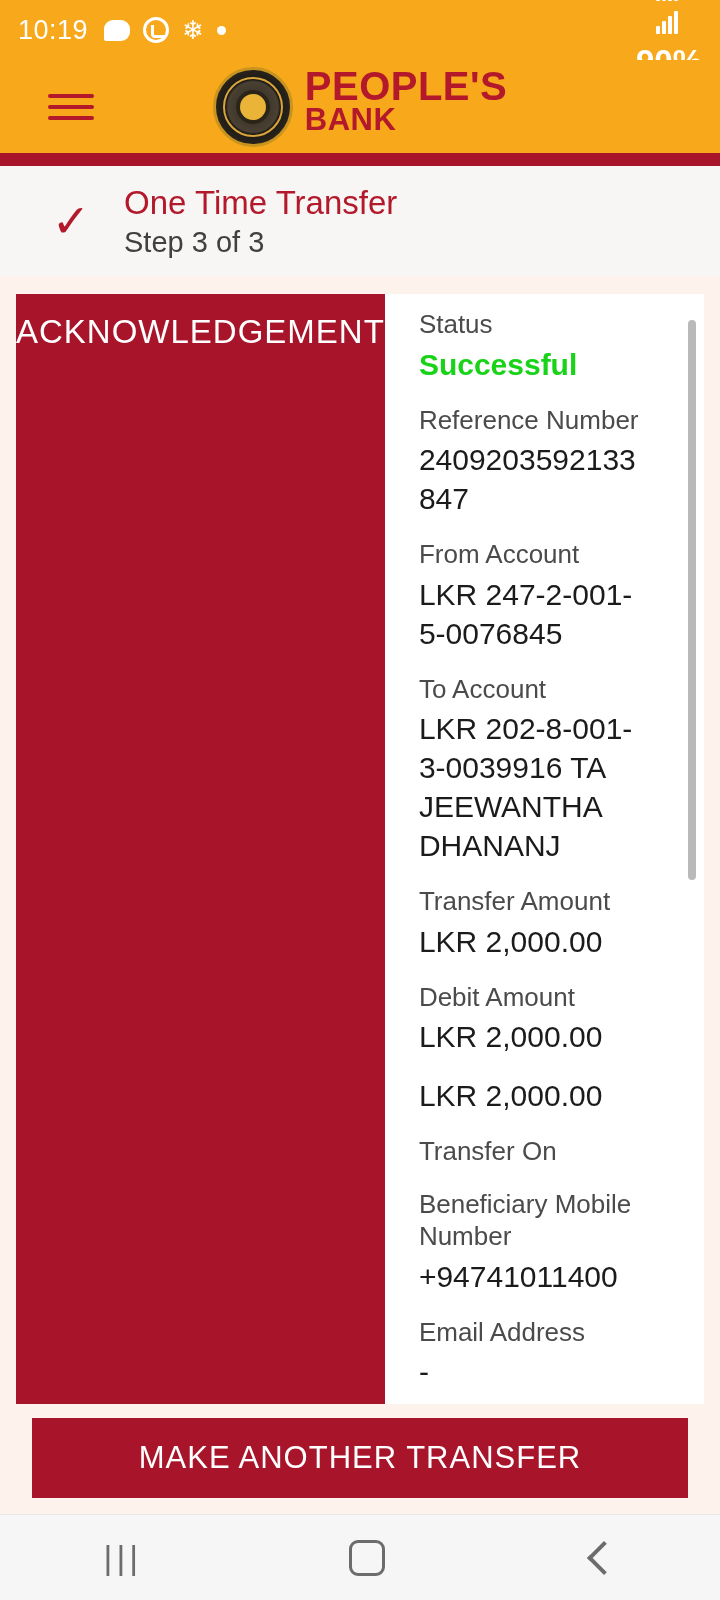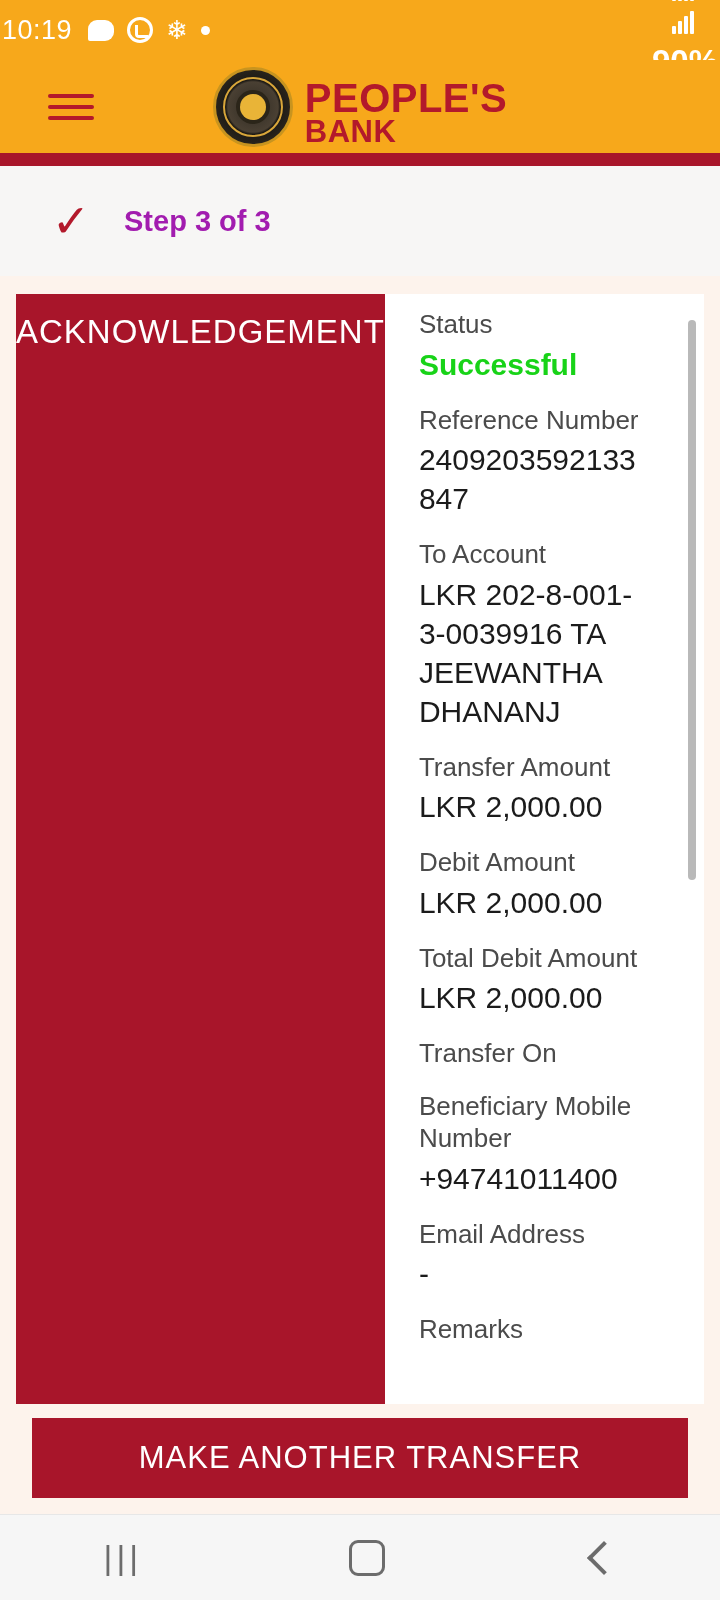--- a/index.html
+++ b/index.html
@@ -16,21 +16,21 @@
     flex-direction: column;
     background: #fdf3ec;
   }
 
   
   .statusbar {
     height: 60px;
     background: #f7a81b;
     display: flex;
     align-items: center;
-    padding: 0 2px;
+    padding: 0 18px;
     color: #ffffff;
     flex: 0 0 auto;
   }
   .status-clock {
     font-size: 27px;
     font-weight: 500;
     letter-spacing: .5px;
   }
   .status-icons-left {
     display: flex;
@@ -136,21 +136,21 @@
   .hamburger span {
     display: block;
     height: 4px;
     background: #b3192b;
     border-radius: 2px;
   }
   .brand {
     position: absolute;
     left: 0; right: 0;
     display: flex;
-    align-items: flex-end;
+    align-items: flex-start;
     justify-content: center;
     gap: 12px;
     pointer-events: none;
   }
   .logo-seal {
     width: 80px; height: 80px;
     border-radius: 50%;
     background: radial-gradient(circle at 50% 50%, #2f2a22 0%, #4a4033 48%, #1d1a15 52%, #3a3226 100%);
     border: 3px solid #c8941f;
     position: relative;
@@ -217,22 +217,22 @@
     flex-direction: column;
     gap: 4px;
   }
   .step-title {
     font-size: 33px;
     color: #b3192b;
     font-weight: 400;
   }
   .step-sub {
     font-size: 29px;
-    color: #a21caf;
-    font-weight: 700;
+    color: #404040;
+    font-weight: 400;
   }
 
   
   .content {
     flex: 1 1 auto;
     background: #fdf3ec;
     padding: 18px 16px 0 16px;
     display: flex;
     flex-direction: column;
     min-height: 0;
@@ -386,57 +386,61 @@
         <span class="l1">PEOPLE'S</span>
         <span class="l2">BANK</span>
       </div>
     </div>
   </div>
   <div class="red-rule"></div>
 
   <div class="stepbar">
     <div class="check-mark">✓</div>
     <div class="step-titles">
+      <div class="step-title">One Time Transfer</div>
       <div class="step-sub">Step 3 of 3</div>
     </div>
   </div>
 
   <div class="content">
     <div class="card">
       <div class="card-title">ACKNOWLEDGEMENT</div>
       <div class="card-body">
 
         <div class="row">
           <div class="row-label">Status</div>
           <div class="row-value success">Successful</div>
         </div>
 
         <div class="row">
           <div class="row-label">Reference Number</div>
           <div class="row-value">2409203592133847</div>
         </div>
 
+        <div class="row">
+          <div class="row-label">From Account</div>
+          <div class="row-value">LKR 247-2-001-5-0076845</div>
+        </div>
 
         <div class="row">
           <div class="row-label">To Account</div>
           <div class="row-value">LKR 202-8-001-3-0039916 TA JEEWANTHA DHANANJ</div>
         </div>
 
         <div class="row">
           <div class="row-label">Transfer Amount</div>
           <div class="row-value">LKR 2,000.00</div>
         </div>
 
         <div class="row">
           <div class="row-label">Debit Amount</div>
           <div class="row-value">LKR 2,000.00</div>
         </div>
 
         <div class="row">
-          <div class="row-label">Total Debit Amount</div>
           <div class="row-value">LKR 2,000.00</div>
         </div>
 
         <div class="row">
           <div class="row-label">Transfer On</div>
         </div>
 
         <div class="row">
           <div class="row-label">Beneficiary Mobile Number</div>
           <div class="row-value">+94741011400</div>

